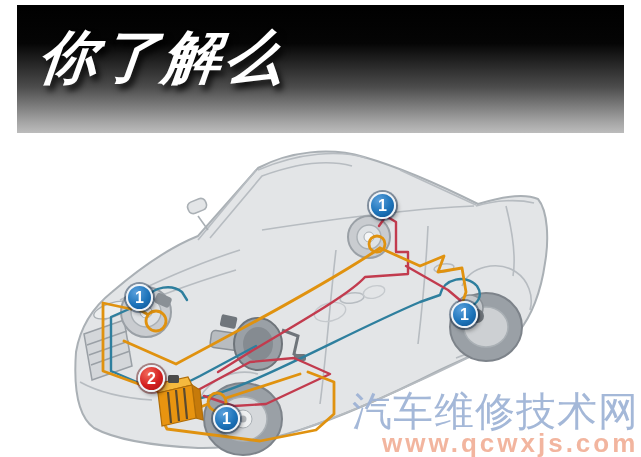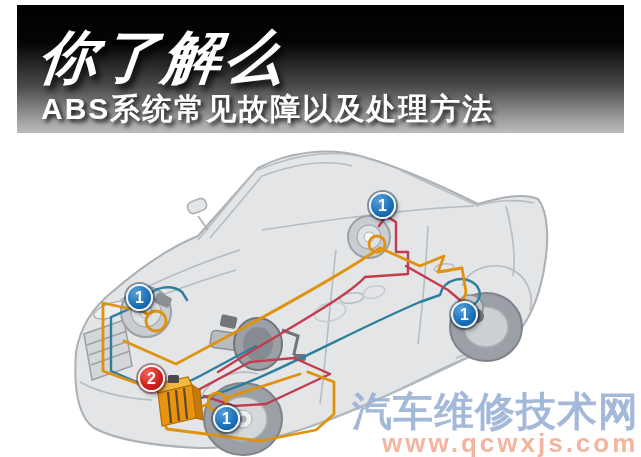--- a/index.html
+++ b/index.html
@@ -23,21 +23,21 @@
   .marker{position:absolute;width:27px;height:27px;border-radius:50%;
           display:flex;align-items:center;justify-content:center;
           color:#fff;font-size:16px;font-weight:700;line-height:1;
           border:2px solid #eef3f8;box-sizing:border-box;
           box-shadow:0 0 0 2px rgba(16,42,74,0.45),2px 3px 4px rgba(0,0,0,0.35);}
   .marker-blue{background:radial-gradient(circle at 35% 28%,#5aa0dc 0%,#1d74ba 55%,#0b4f8e 100%);}
   .marker-red{background:radial-gradient(circle at 35% 28%,#f26a5a 0%,#d42020 55%,#a41212 100%);
           box-shadow:0 0 0 2px rgba(90,10,10,0.45),2px 3px 4px rgba(0,0,0,0.35);}
 
   
-  #wm-name{position:absolute;left:352px;top:384px;font-size:40px;font-weight:700;
+  #wm-name{position:absolute;left:352px;top:384px;font-size:40px;font-weight:400;
            color:#9db2d5;opacity:0.92;letter-spacing:1px;white-space:nowrap;}
   #wm-url{position:absolute;left:382px;top:428px;font-size:26px;font-weight:700;
           color:#f2b29a;opacity:0.95;letter-spacing:3px;white-space:nowrap;}
 </style>
 </head>
 <body>
 
 <div id="stage">
 
   <svg id="diagram" viewBox="0 0 641 457" xmlns="http://www.w3.org/2000/svg">
@@ -166,19 +166,18 @@
     </div>
   <div class="marker marker-blue" style="left:213px;top:405px">
       <span>1</span>
     </div>
   <div class="marker marker-red" style="left:138px;top:365px">
       <span>2</span>
     </div>
 
   <div id="banner">
     <div class="title">你了解么</div>
-    <div class="subtitle">ABS系统常见故障以及处理方法</div>
   </div>
 
   <div id="wm-name">汽车维修技术网</div>
   <div id="wm-url">www.qcwxjs.com</div>
 
 </div>
 
 </body></html>

